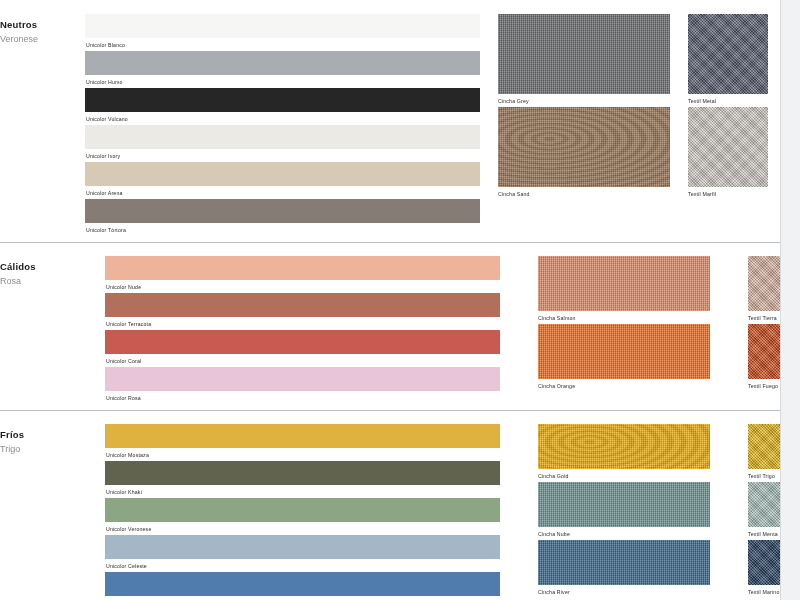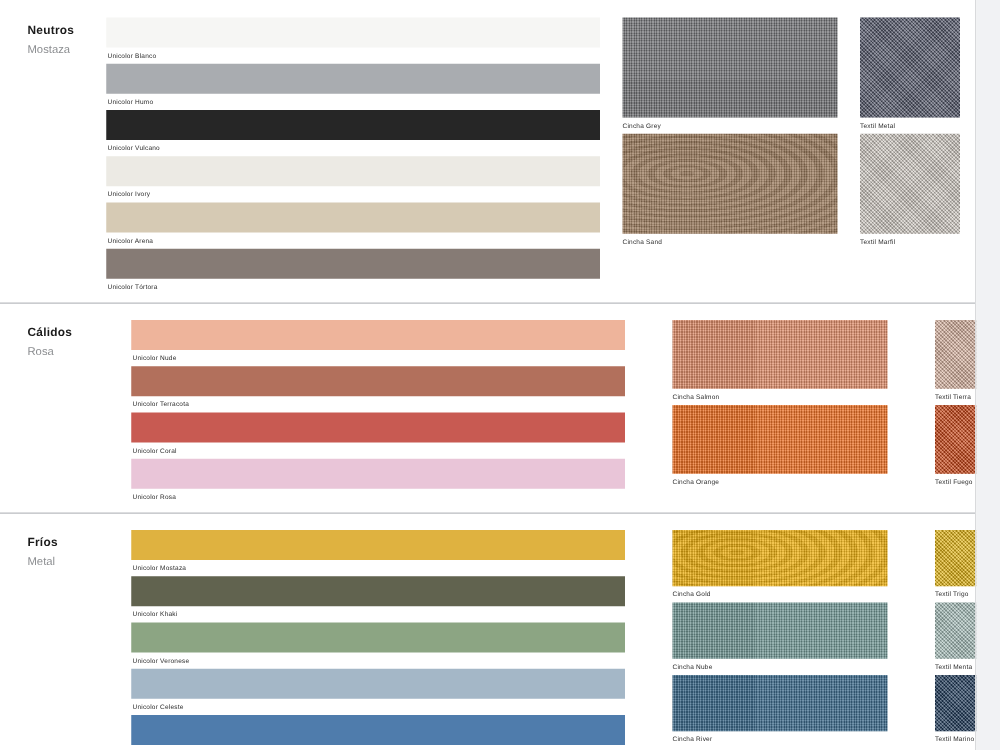--- a/index.html
+++ b/index.html
@@ -64,21 +64,20 @@
     border-top: 1.5px solid #b9bcc0;
     margin-top: 6px;
     padding-top: 13px;
     gap: 20px;
   }
 
   
   .head-col {
     width: 85px;
     flex: 0 0 85px;
-    padding-left: 22px;
     padding-top: 4px;
   }
   .head-es {
     font-size: 9.5px;
     font-weight: bold;
     letter-spacing: .2px;
     color: #1b1b1b;
     line-height: 13px;
     white-space: nowrap;
   }
@@ -179,21 +178,21 @@
 </style>
 </head>
 <body>
 
 <div id="page">
 
   <div id="sections">
       <div class="section sec-neutral">
         <div class="head-col">
           <div class="head-es">Neutros</div>
-          <div class="head-en">Mostaza</div>
+          <div class="head-en">Veronese</div>
         </div>
         <div class="col col-unicolor">
           <div class="swatch-row">
             <div class="swatch" style="background-color: rgb(246, 246, 244);"></div>
             <div class="swatch-label">Unicolor Blanco</div>
           </div>
           <div class="swatch-row">
             <div class="swatch" style="background-color: rgb(169, 172, 176);"></div>
             <div class="swatch-label">Unicolor Humo</div>
           </div>
@@ -275,21 +274,21 @@
           </div>
           <div class="swatch-row">
             <div class="swatch tex-heather" style="background-color: rgb(201, 72, 26);"></div>
             <div class="swatch-label">Textil Fuego</div>
           </div>
         </div>
       </div>
       <div class="section sec-cold">
         <div class="head-col">
           <div class="head-es">Fríos</div>
-          <div class="head-en">Metal</div>
+          <div class="head-en">Trigo</div>
         </div>
         <div class="col col-unicolor">
           <div class="swatch-row">
             <div class="swatch" style="background-color: rgb(223, 178, 64);"></div>
             <div class="swatch-label">Unicolor Mostaza</div>
           </div>
           <div class="swatch-row">
             <div class="swatch" style="background-color: rgb(97, 99, 79);"></div>
             <div class="swatch-label">Unicolor Khaki</div>
           </div>

